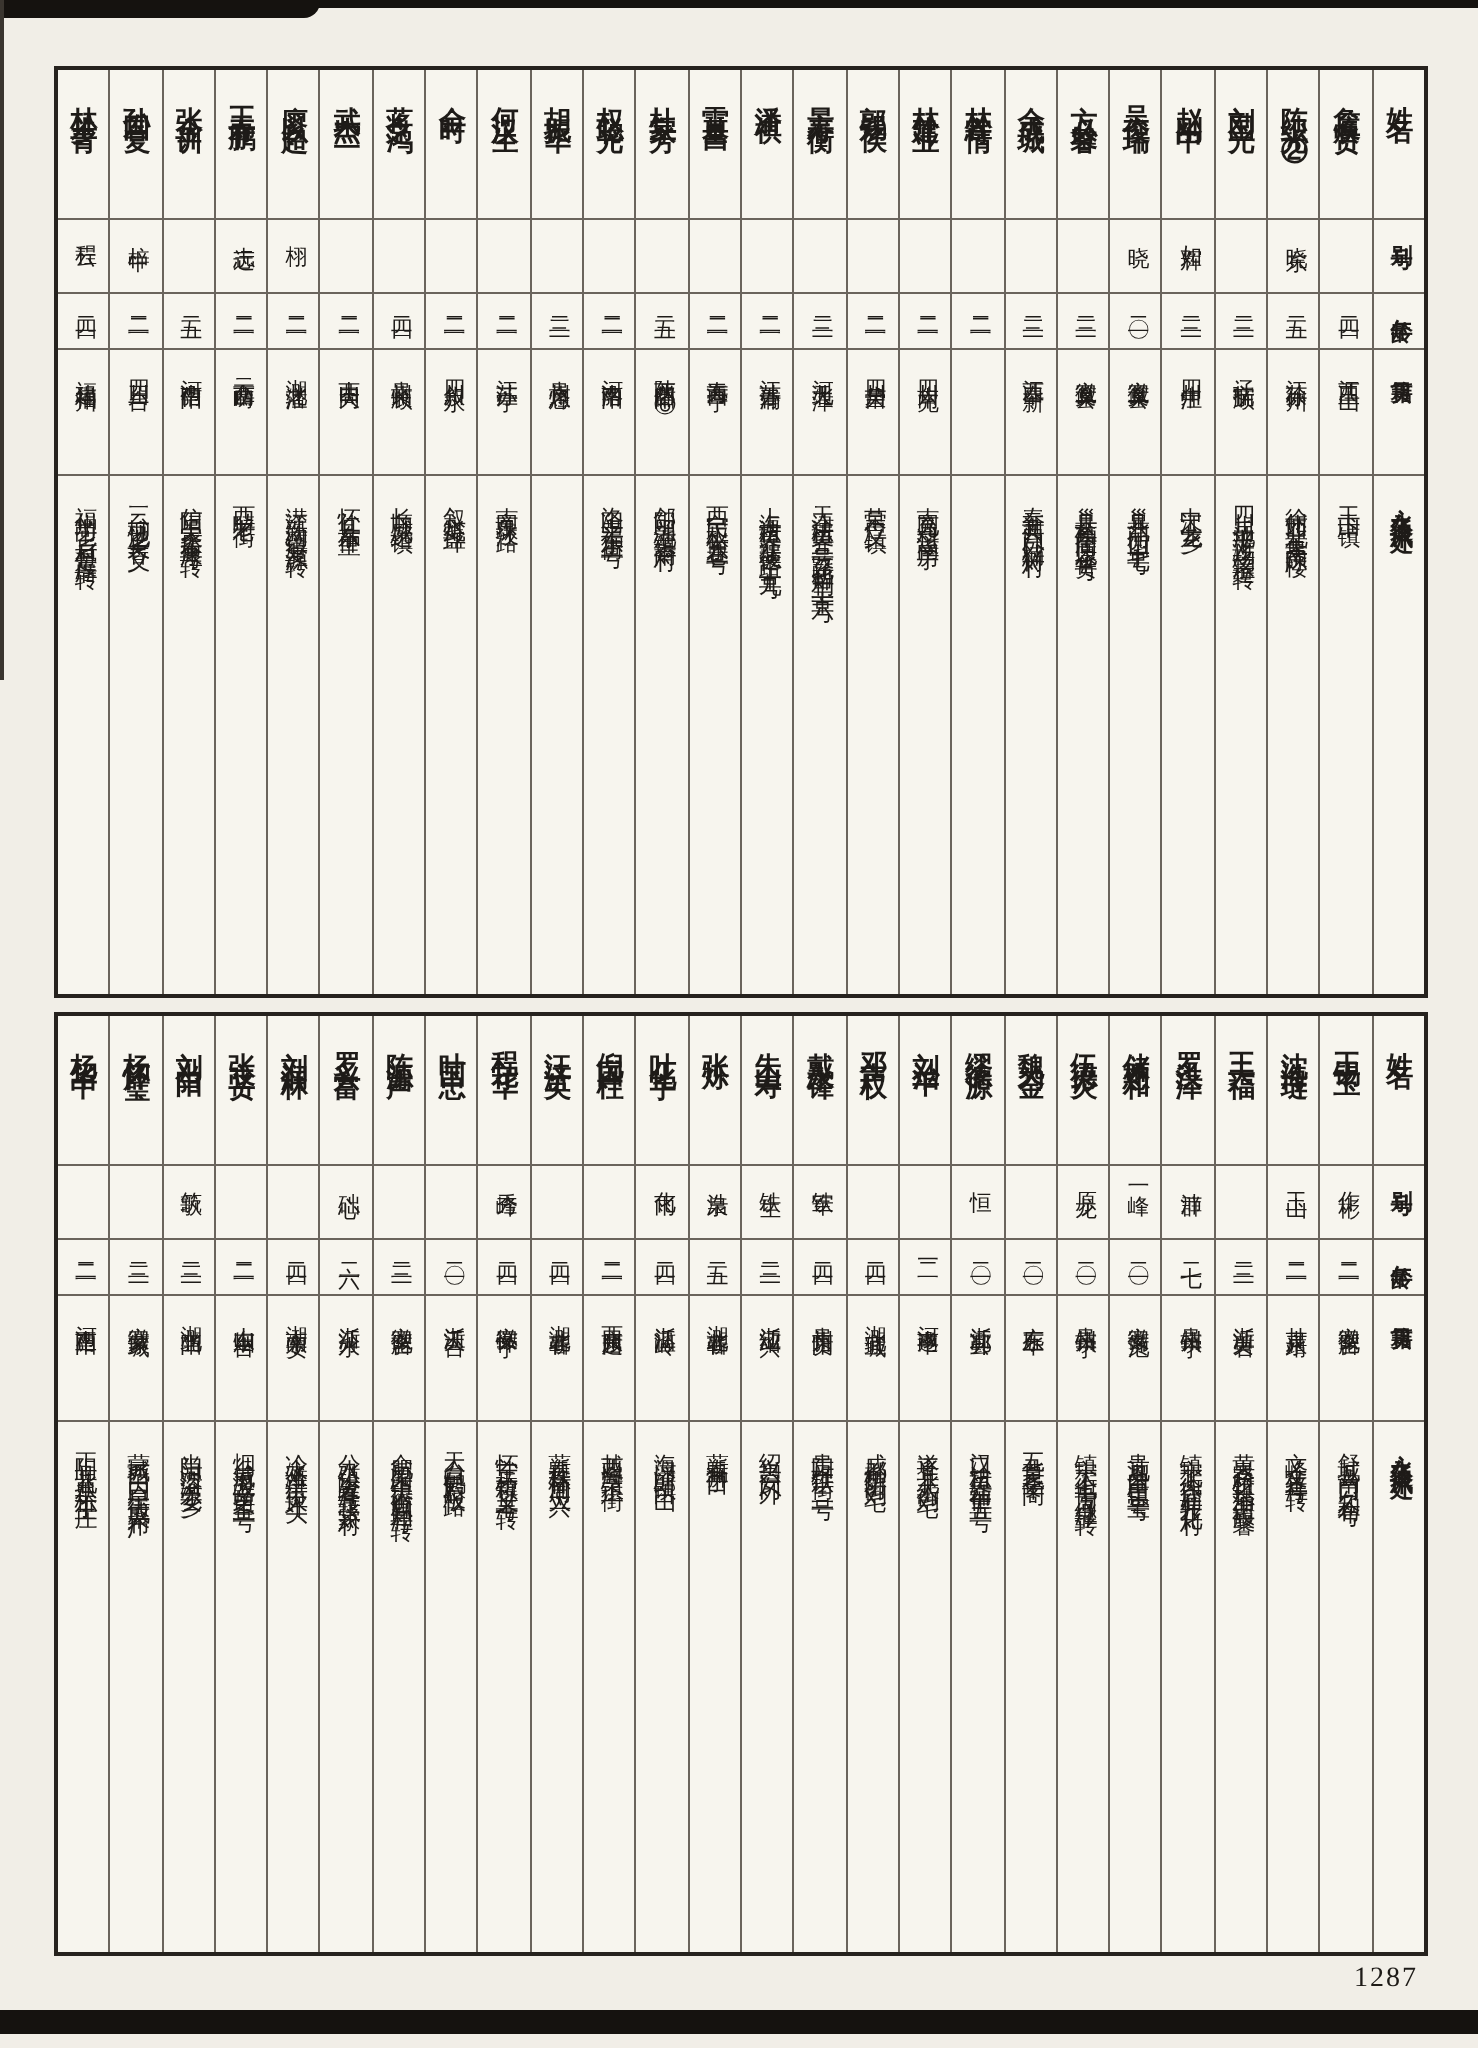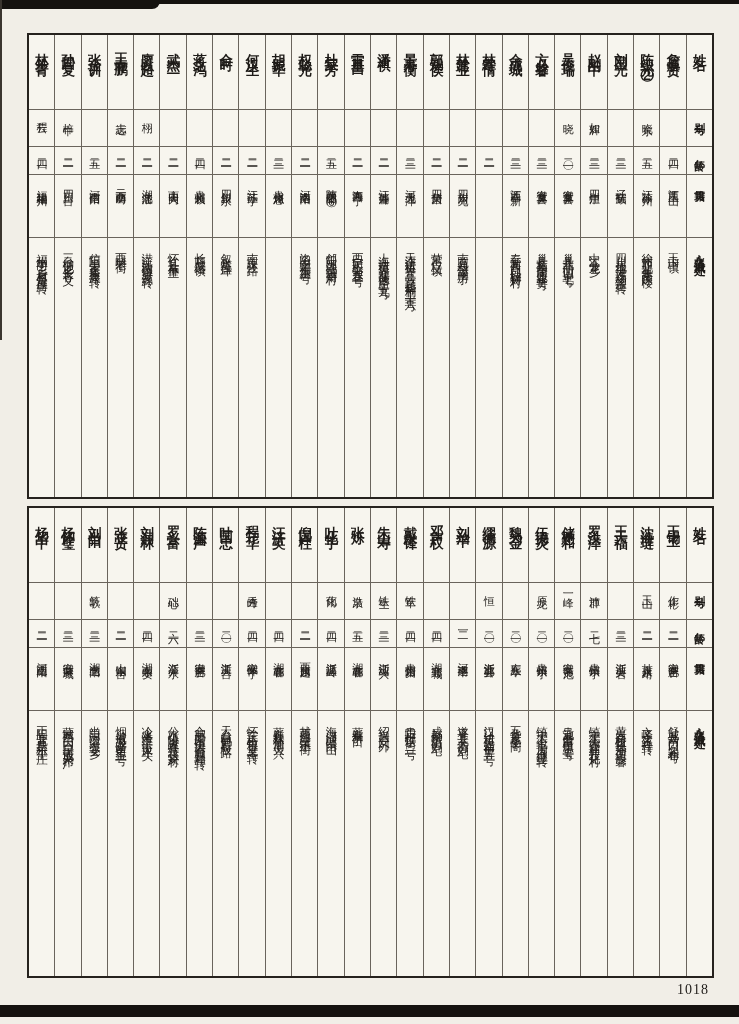--- a/index.html
+++ b/index.html
@@ -946,15 +946,15 @@
         <div class="cell native">
           <span class="vtext">河南正阳</span>
         </div>
         <div class="cell address">
           <span class="vtext">正阳县北八里桥小王庄</span>
         </div>
       </div>
     </div>
 </div>
 
-<div class="page-number">1018</div>
+<div class="page-number">1287</div>
 
 <div class="bar-bottom"></div>
 
 </body></html>

